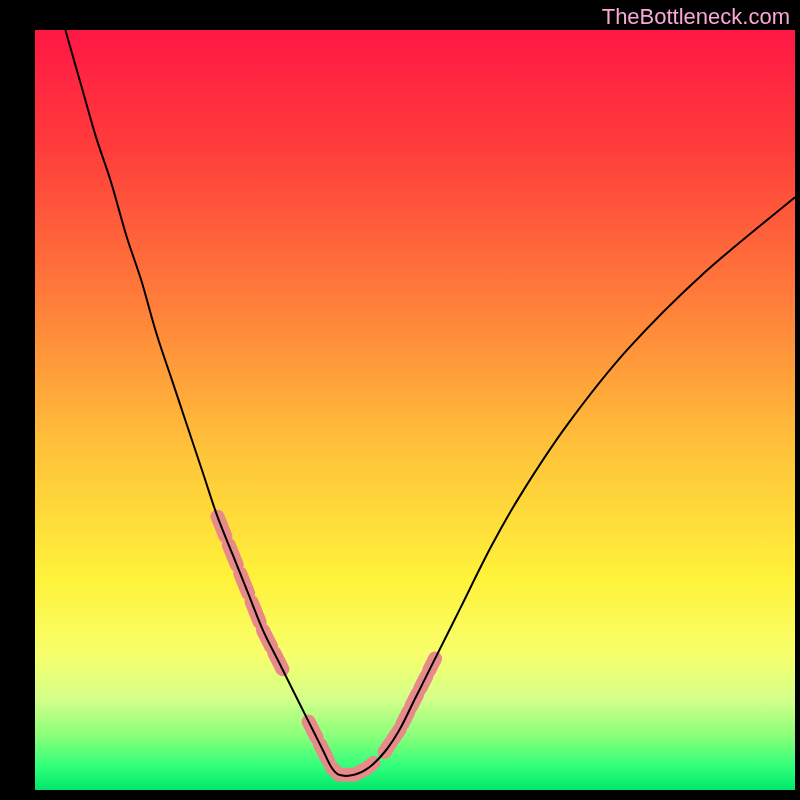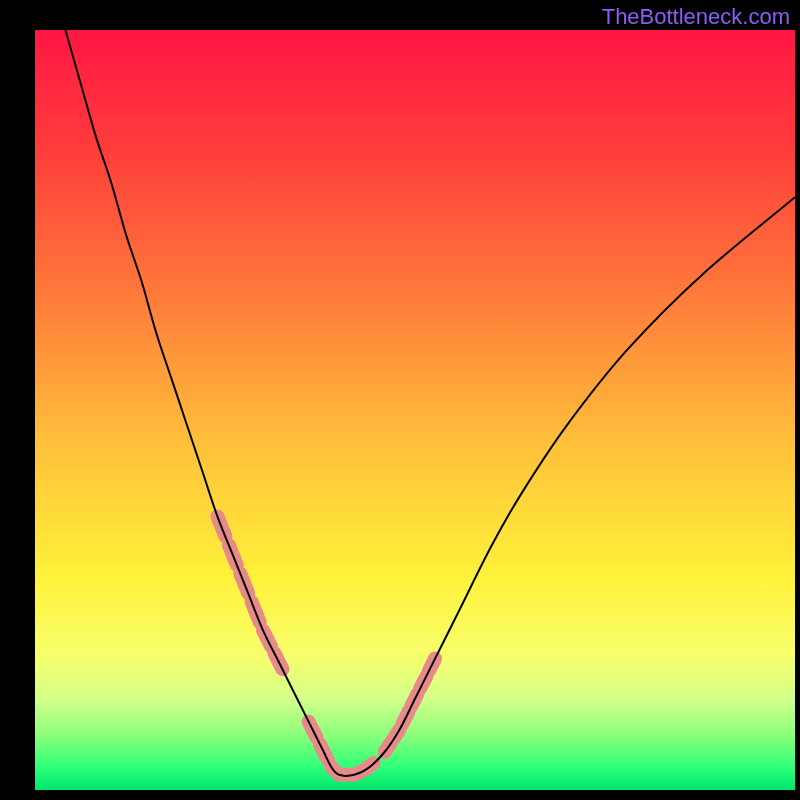--- a/index.html
+++ b/index.html
@@ -8,21 +8,21 @@
     width: 800px;
     height: 800px;
     background: #000;
     position: relative;
     font-family: Arial, sans-serif;
   }
   .watermark {
     position: absolute;
     top: 4px;
     right: 10px;
-    color: #8b5cf6;
+    color: #f9a8d4;
     font-size: 22px;
     font-weight: 500;
     z-index: 10;
   }
   .plot-area {
     position: absolute;
     left: 35px;
     top: 30px;
     width: 760px;
     height: 760px;

